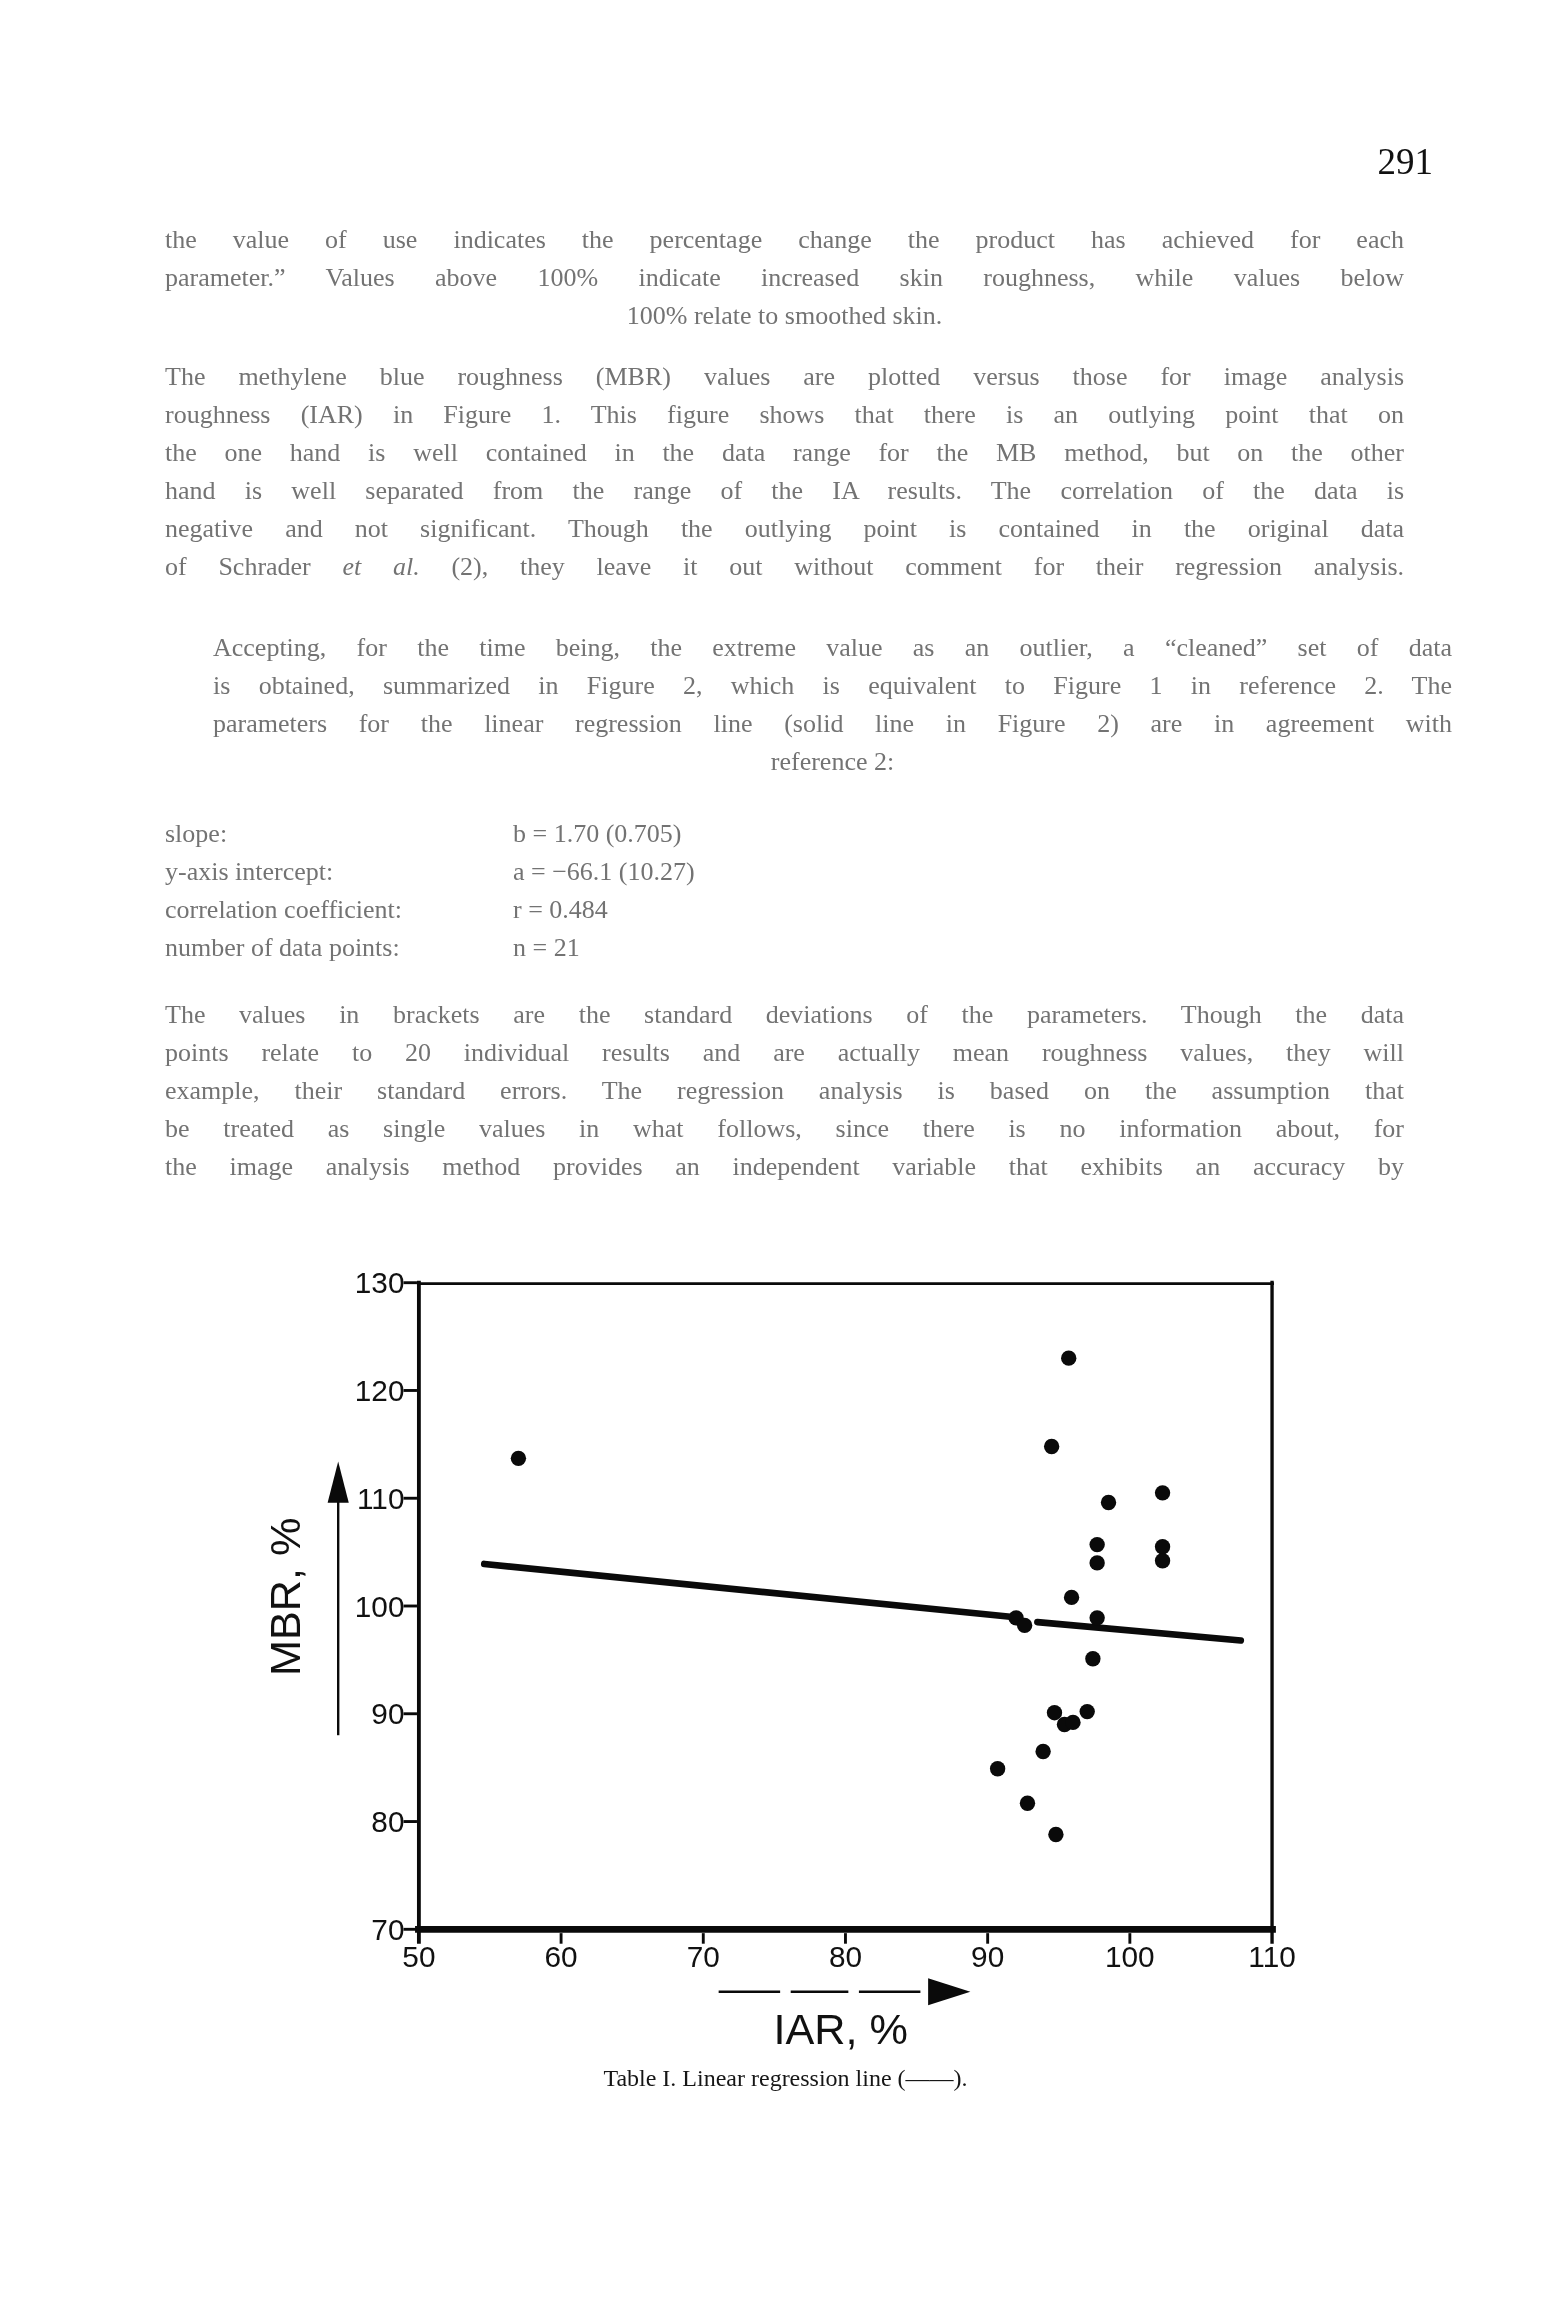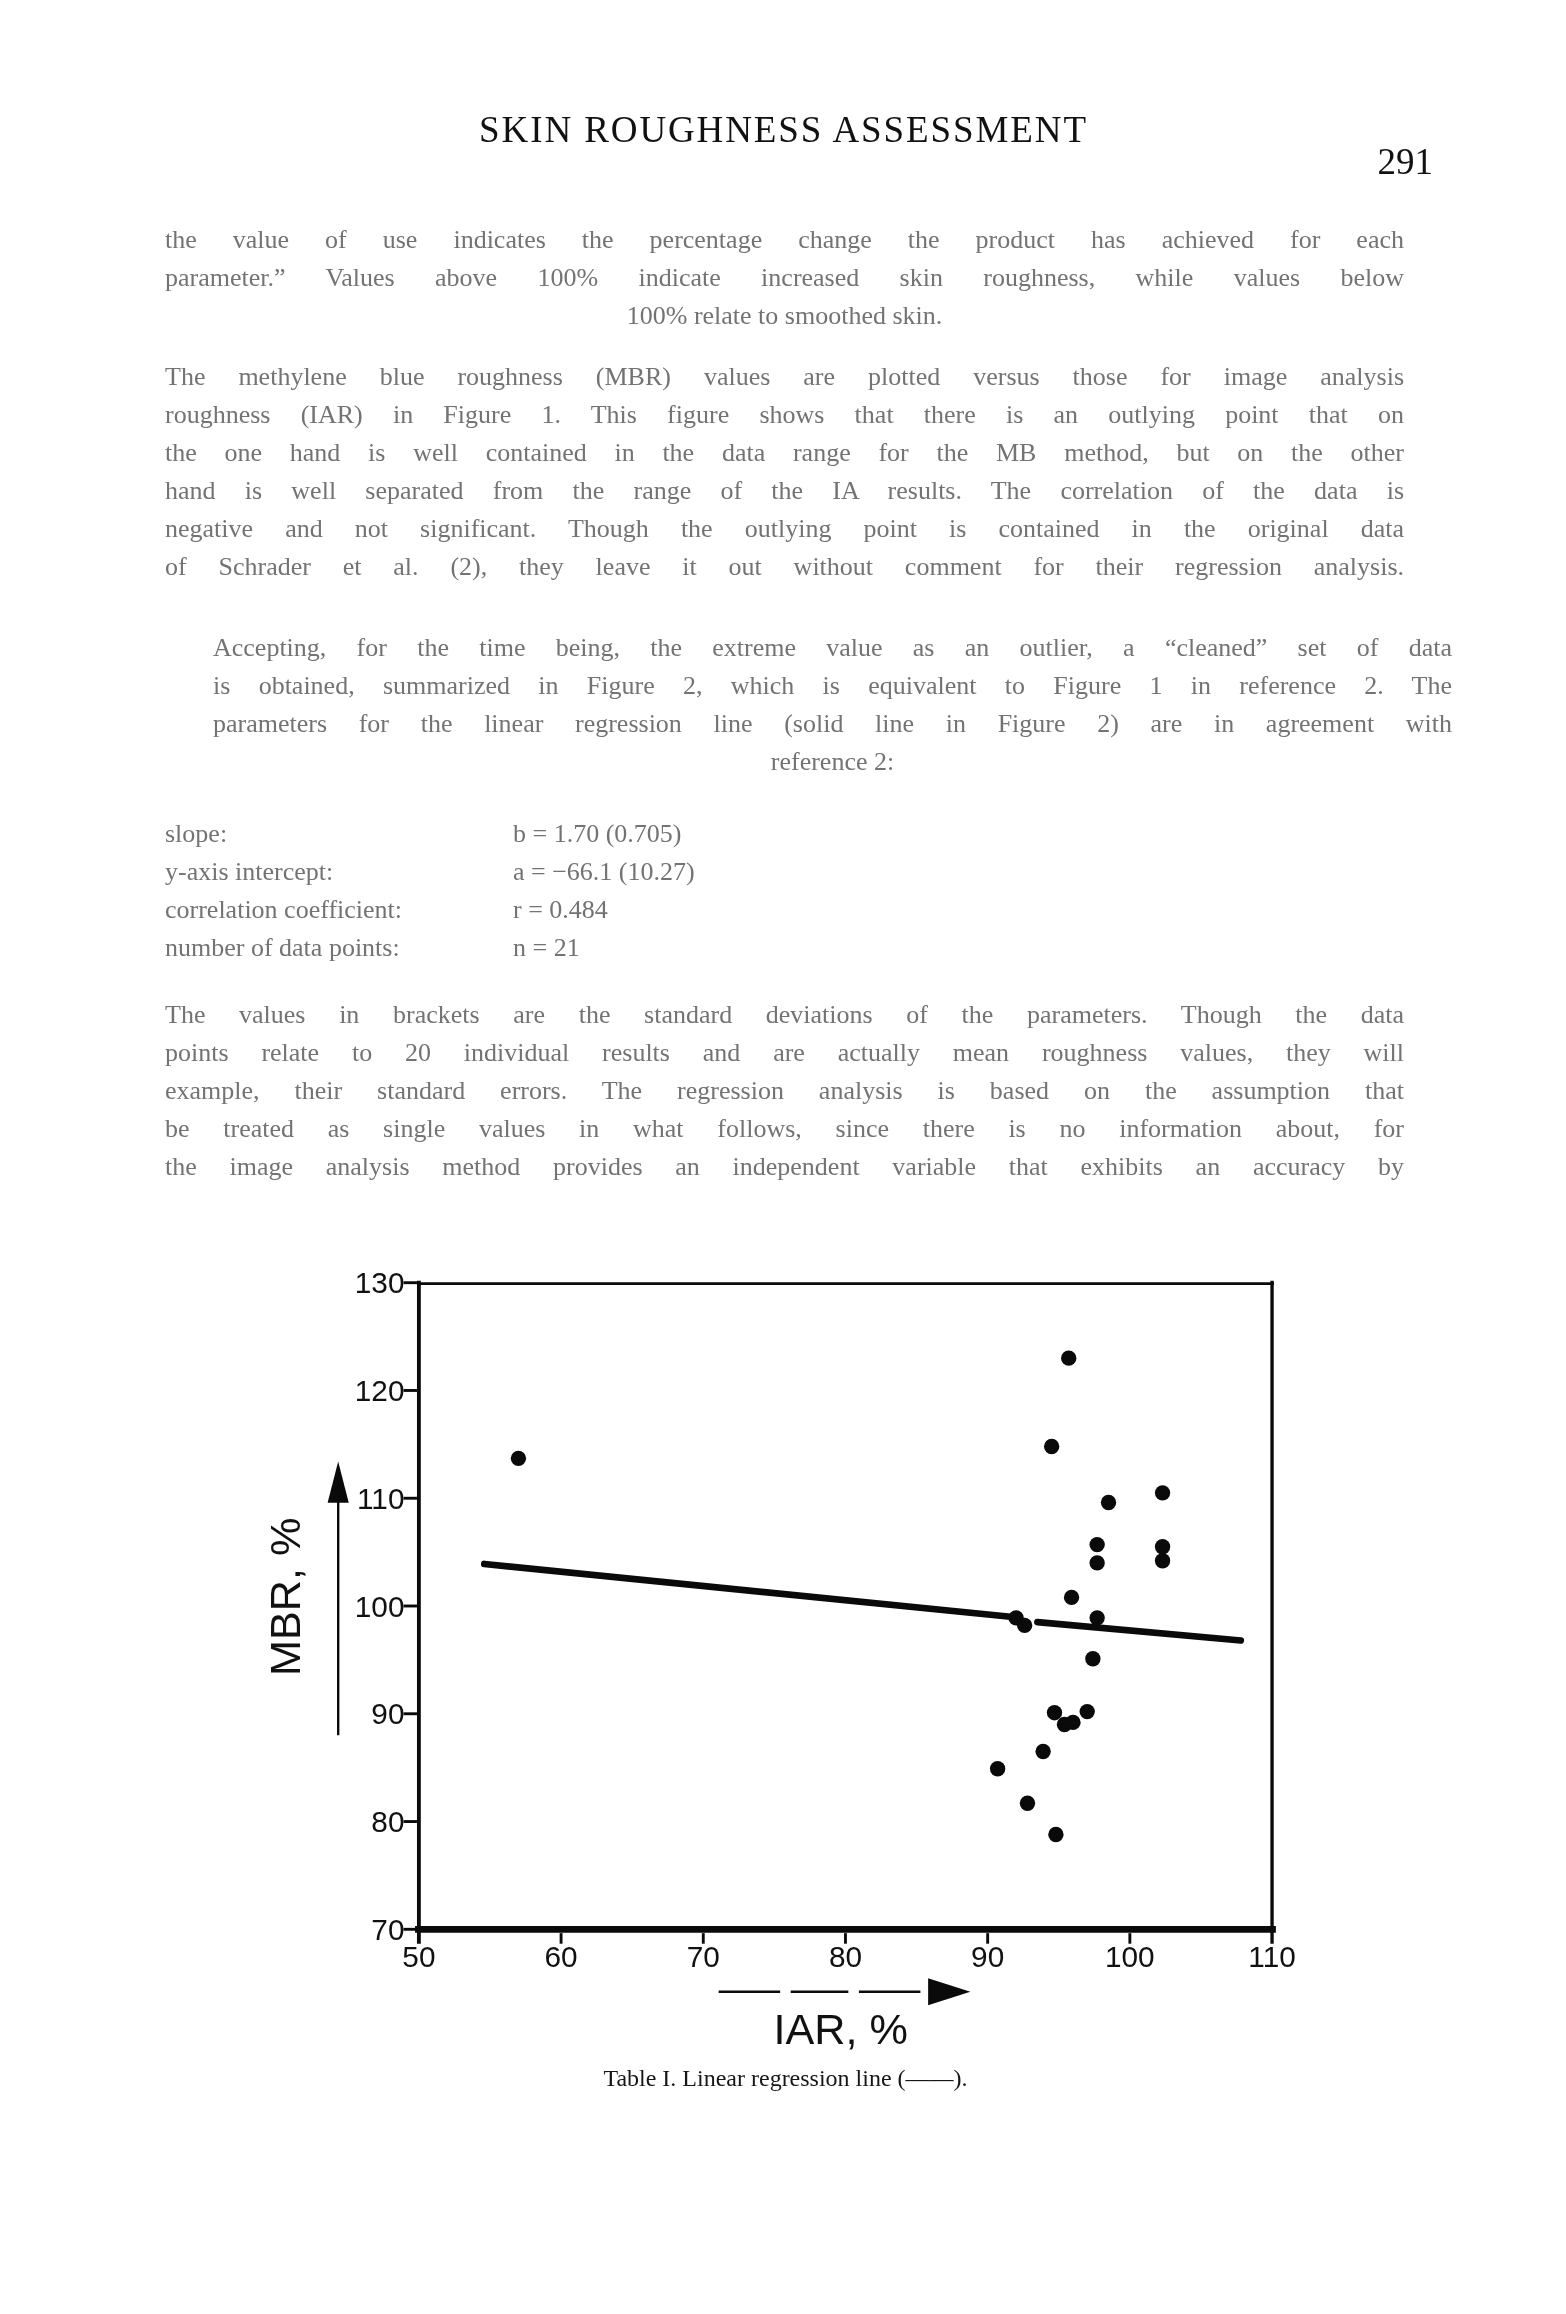--- a/index.html
+++ b/index.html
@@ -23,21 +23,21 @@
     position:absolute;top:108px;right:134px;
     font-size:37px;line-height:44px;color:#111;margin-top:32px;
   }
   
   .txt{
     position:absolute;left:165px;width:1239px;
     font-size:26px;line-height:38px;color:#737373;
   }
   .jline{text-align:justify;text-align-last:justify;}
   .lline{text-align:center;}
-  .it{}
+  .it{font-style:italic;}
   #para1{top:221px;}
   #para2{top:358px;}
   #para3{top:629px;margin-left:48px;}
   #params{top:815px;}
   #para4{top:996px;}
   .param-row{display:flex;height:38px;line-height:38px;}
   .param-label{width:348px;flex:0 0 348px;}
   .param-value{flex:1;}
   
   #figure-svg{position:absolute;left:0;top:1249px;width:1567px;height:812px;}
@@ -48,21 +48,20 @@
   }
   .caption .cap-line1{text-align:justify;text-align-last:justify;}
   .caption .cap-line2{text-align:center;}
   .cap-label{font-weight:bold;}
 </style>
 </head>
 <body>
 
 <div class="page">
 
-  <div class="hdr-title">SKIN ROUGHNESS ASSESSMENT</div>
   <div class="hdr-page-num">291</div>
 
   <div class="txt" id="para1">
     <div class="jline">the value of use indicates the percentage change the product has achieved for each</div>
     <div class="jline">parameter.” Values above 100% indicate increased skin roughness, while values below</div>
     <div class="lline">100% relate to smoothed skin.</div>
   </div>
 
   <div class="txt" id="para2">
     <div class="jline">The methylene blue roughness (MBR) values are plotted versus those for image analysis</div>

